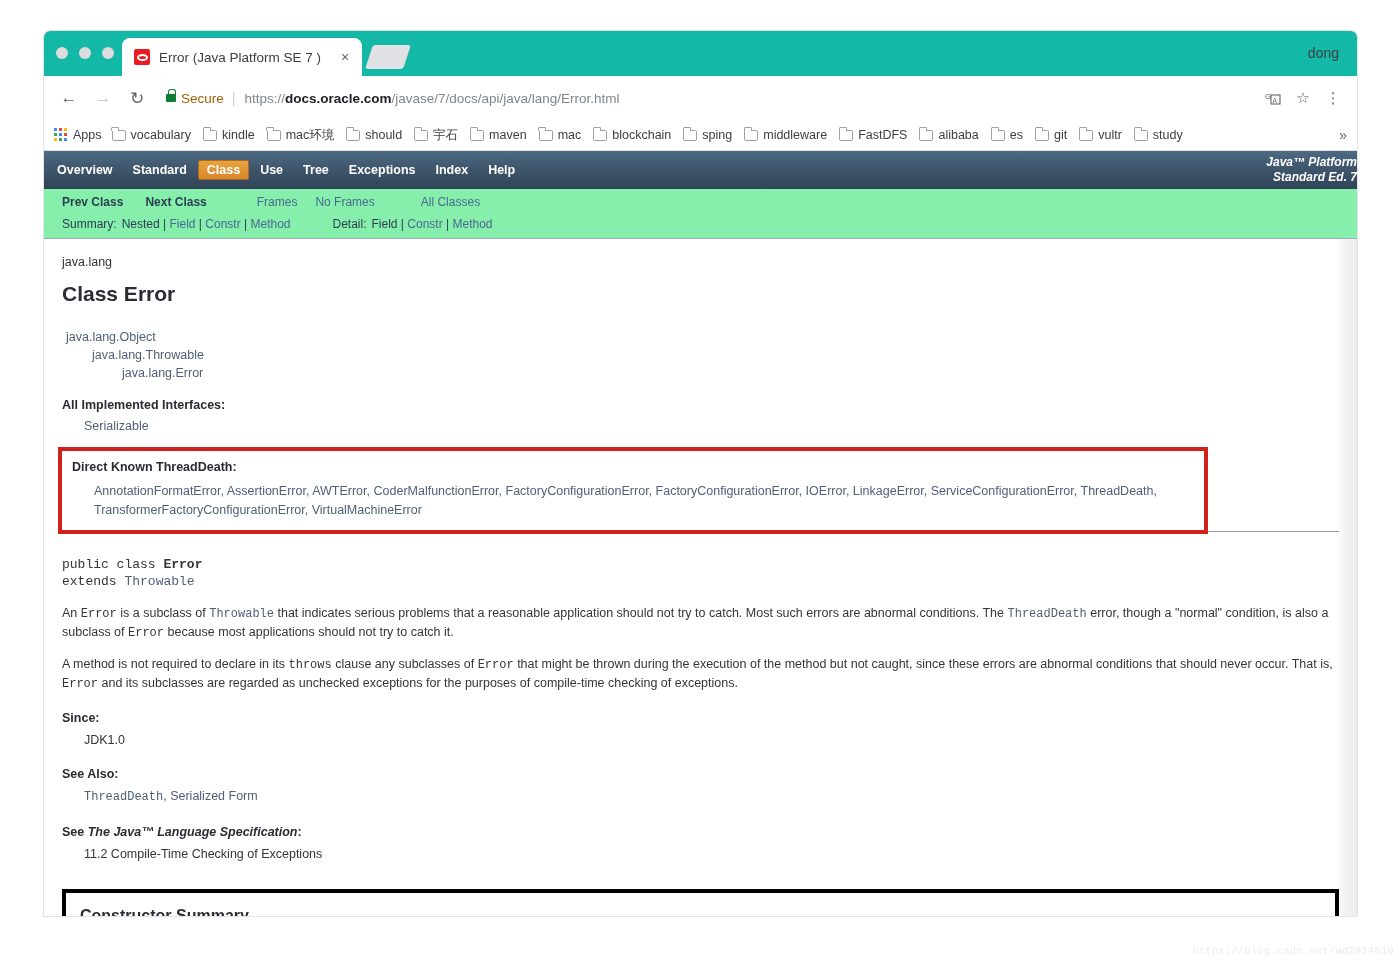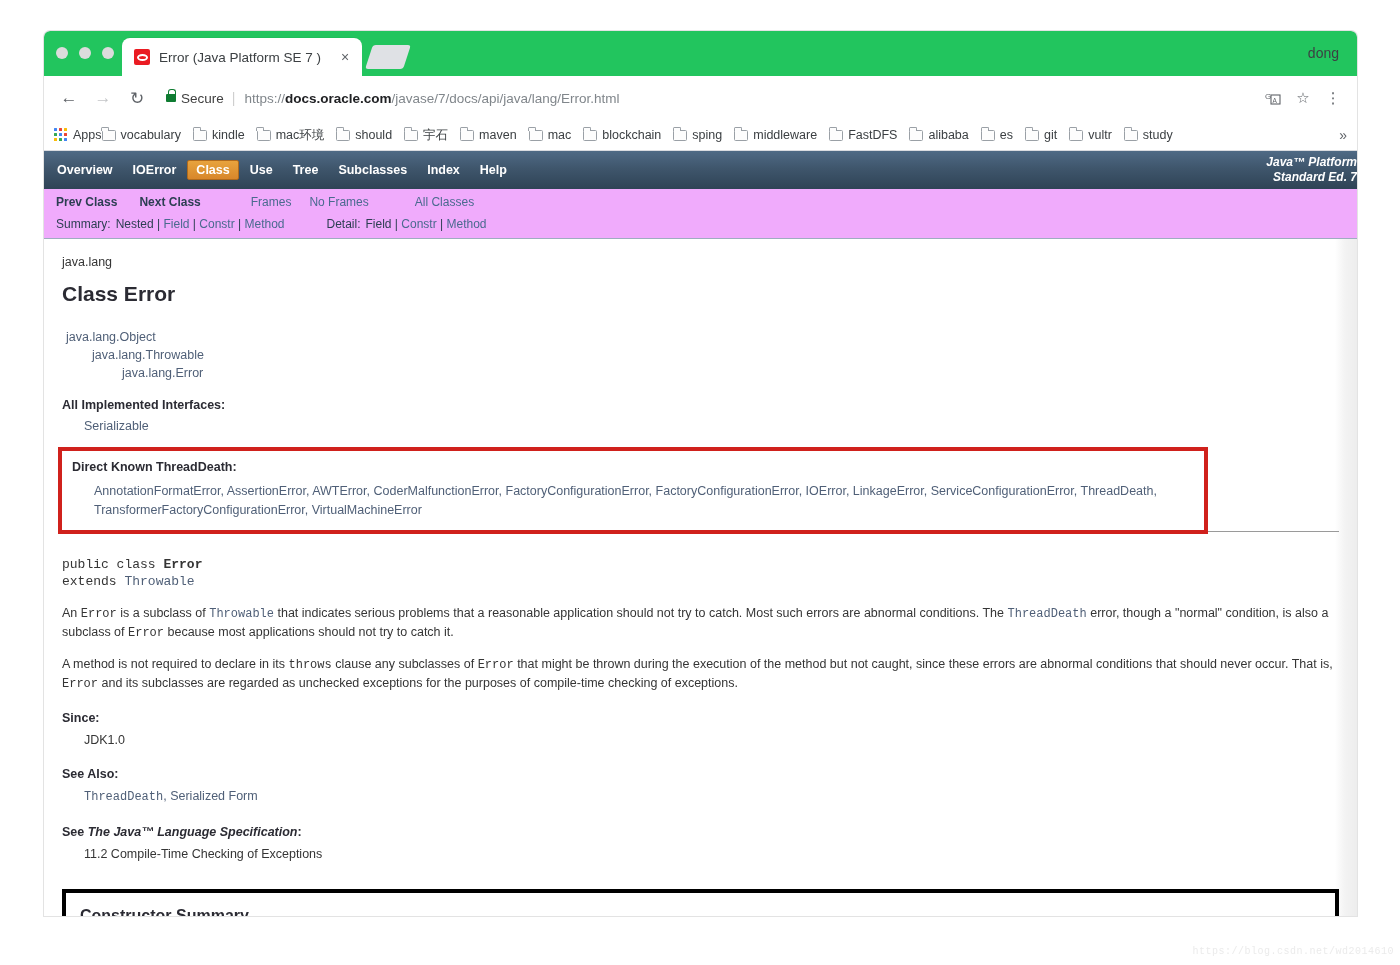--- a/index.html
+++ b/index.html
@@ -22,21 +22,21 @@
     background: #dee1e6;
     border-radius: 6px 6px 0 0;
     box-shadow: 0 0 0 1px #e3e3e3;
     overflow: hidden;
   }
 
   
   .tabstrip {
     position: relative;
     height: 45px;
-    background: #22c55e;
+    background: #14b8a6;
     border-radius: 6px 6px 0 0;
   }
   .traffic-lights {
     position: absolute; left: 12px; top: 16px;
     display: flex; gap: 11px;
   }
   .tl-dot { width: 12px; height: 12px; border-radius: 50%; background: #dcdcdc; }
 
   .tab {
     position: absolute; left: 78px; top: 7px;
@@ -104,21 +104,21 @@
   }
   .lock {
     width: 10px; height: 8px; background: #0f7c32;
     position: relative; border-radius: 1px; margin-right: 5px; margin-left: 4px;
   }
   .lock::before {
     content: ""; position: absolute; left: 2px; top: -5px;
     width: 6px; height: 6px; border: 1.6px solid #0f7c32;
     border-bottom: none; border-radius: 3px 3px 0 0;
   }
-  .secure-label { color: #404040; font-size: 13.5px; margin-right: 8px; }
+  .secure-label { color: #a16207; font-size: 13.5px; margin-right: 8px; }
   .url-sep { color: #cfcfcf; margin-right: 9px; font-size: 14px; }
   .url { white-space: nowrap; }
   .url .dim { color: #80868b; }
   .url .strong { color: #202124; font-weight: bold; }
   .toolbar-icons { display: flex; align-items: center; gap: 2px; }
   .tb-icon {
     width: 28px; height: 28px;
     display: flex; align-items: center; justify-content: center;
     color: #5f6368; font-size: 15px;
   }
@@ -126,21 +126,21 @@
   
   .bookmarks {
     height: 31px; background: #ffffff;
     display: flex; align-items: center;
     padding: 0 10px;
     border-bottom: 1px solid #dadce0;
     font-size: 12.5px; color: #3c4043;
     position: relative;
     overflow: hidden;
   }
-  .apps-btn { display: flex; align-items: center; }
+  .apps-btn { display: flex; align-items: center; margin-right: 10px; }
   .apps-grid {
     width: 14px; height: 14px;
     display: grid; grid-template-columns: repeat(3, 1fr); gap: 1.5px;
     margin-right: 5px;
   }
   .apps-grid i { display: block; width: 3px; height: 3px; border-radius: 0.5px; }
   .bm {
     display: flex; align-items: center;
     margin-right: 12px; white-space: nowrap;
   }
@@ -190,23 +190,23 @@
     padding: 2px 8px;
   }
   .brand {
     position: absolute; right: 0; top: 4px;
     text-align: right; color: #ffffff;
     font-size: 12px; font-weight: bold; font-style: italic;
     line-height: 1.25;
   }
 
   .subnav {
-    background: #f0abfc;
+    background: #86efac;
     border-bottom: 1px solid #9eadc0;
-    padding: 4px 6px 5px 12px;
+    padding: 4px 6px 5px 18px;
     font-size: 12px;
   }
   .subnav-row { display: flex; align-items: center; height: 18px; }
   .subnav-row.second { margin-top: 4px; }
   .sn-strong { color: #2c3e52; font-weight: bold; margin-right: 22px; }
   .sn-link { color: #4a6a8f; margin-right: 18px; }
   .sn-lbl { color: #2c3e52; margin-right: 0; }
   .sn-inline { color: #2c3e52; }
   .sn-inline a { color: #4a6a8f; text-decoration: none; }
   .sn-gap { width: 28px; display: inline-block; }
@@ -431,25 +431,25 @@
       <div class="bm-overflow">»</div>
     </div>
 
     <div class="page">
       <div class="page-gutter"></div>
       <div class="page-scroll">
 
         <div class="topnav">
           <div id="topnav-items" style="display:flex;align-items:center;">
               <a href="#">Overview</a>
-              <a href="#">IOError</a>
+              <a href="#">Standard</a>
               <a href="#" class="active">Class</a>
               <a href="#">Use</a>
               <a href="#">Tree</a>
-              <a href="#">Subclasses</a>
+              <a href="#">Exceptions</a>
               <a href="#">Index</a>
               <a href="#">Help</a>
             </div>
           <div class="brand">
             <div>Java™ Platform</div>
             <div>Standard Ed. 7</div>
           </div>
         </div>
 
         <div class="subnav">

